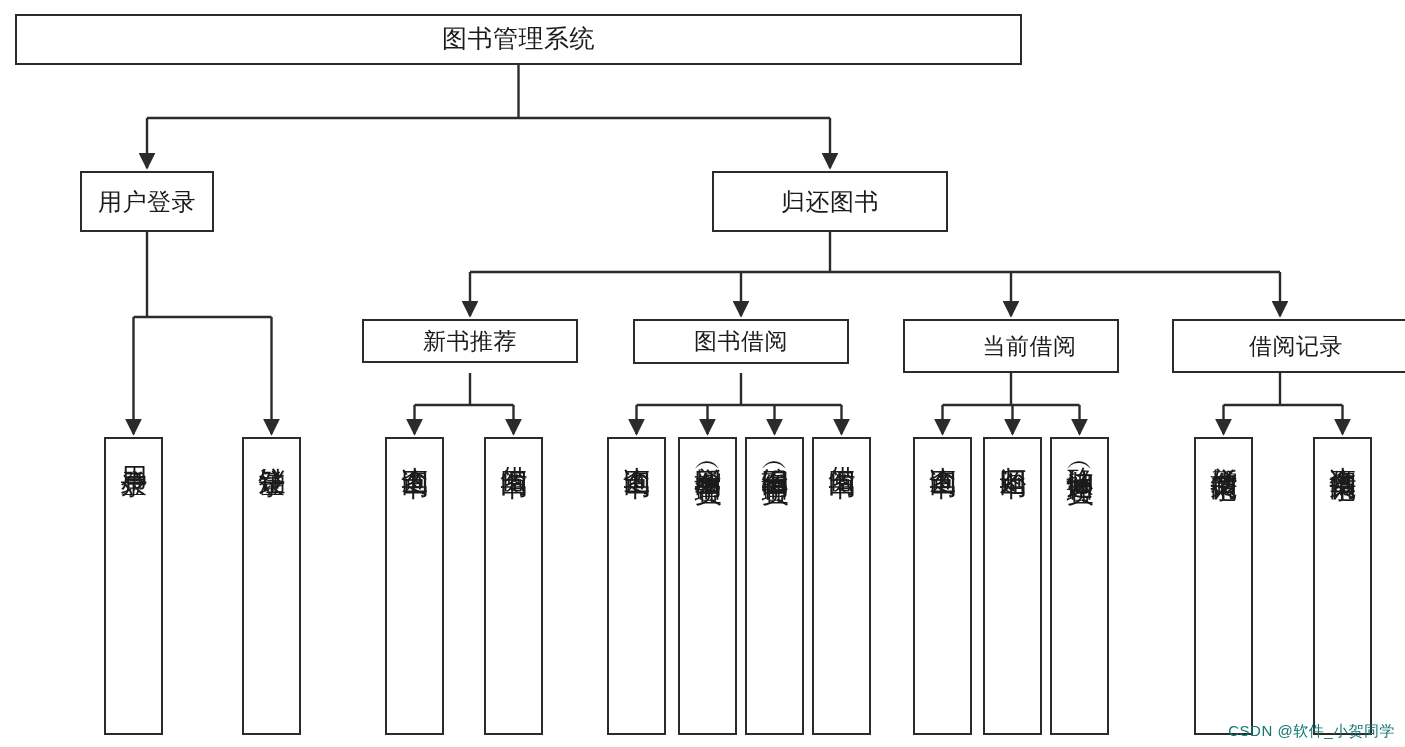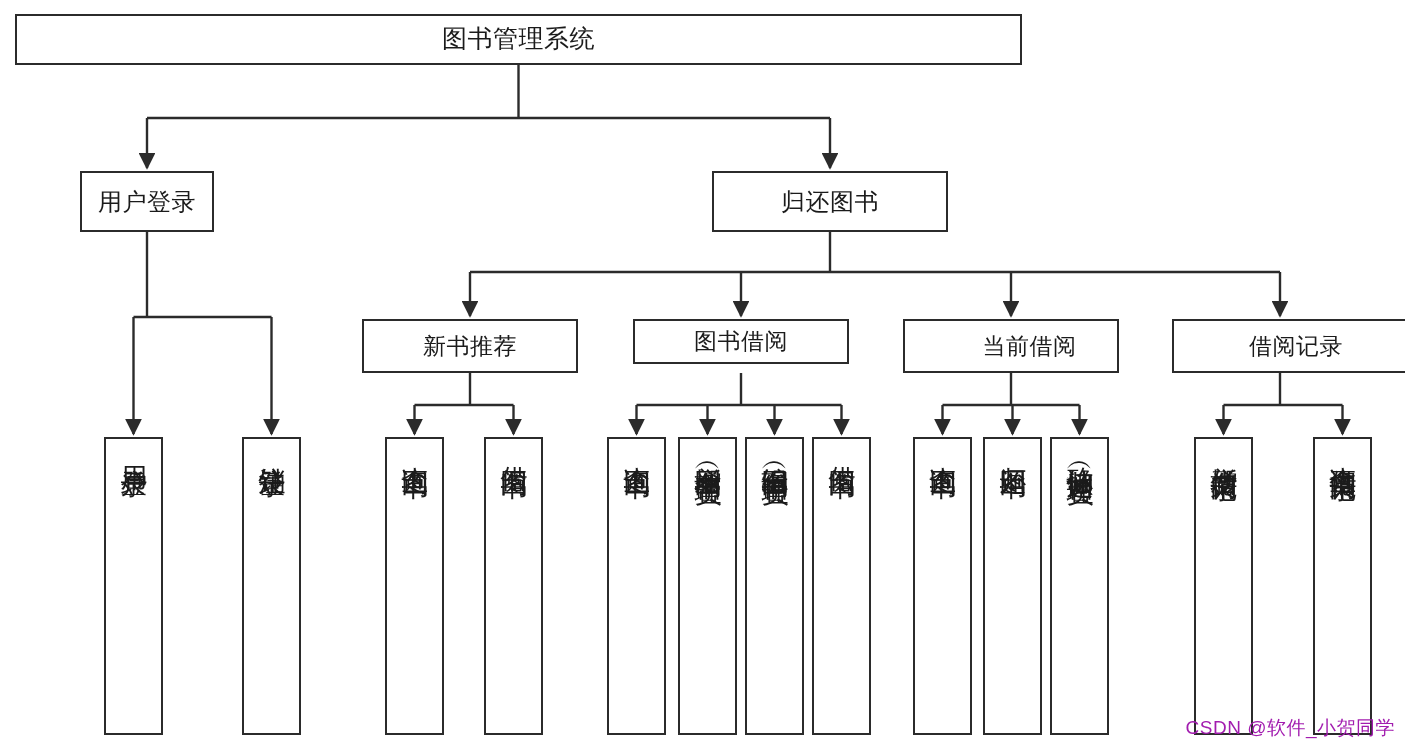--- a/index.html
+++ b/index.html
@@ -55,22 +55,22 @@
     writing-mode: vertical-rl;
     text-orientation: upright;
     line-height: 1.0;
     letter-spacing: 2px;
     white-space: pre;
   }
   .watermark {
     position: absolute;
     right: 10px;
     bottom: 6px;
-    font-size: 19px;
-    color: #a21caf;
+    font-size: 15px;
+    color: #0f766e;
     white-space: nowrap;
     letter-spacing: 0.5px;
   }
 </style>
 </head>
 <body>
 
 <div id="canvas">
 
   <svg class="edges" viewBox="0 0 1405 747" preserveAspectRatio="none">
@@ -119,21 +119,21 @@
   <div id="node-layer">
       <div class="node node-root" style="left: 15px; top: 14px; width: 1007px; height: 51px; font-family: Liberation Serif, serif;">
         <span class="label">图书管理系统</span>
       </div>
       <div class="node node-l1" style="left: 80px; top: 171px; width: 134px; height: 61px;">
         <span class="label">用户登录</span>
       </div>
       <div class="node node-l1" style="left: 712px; top: 171px; width: 236px; height: 61px;">
         <span class="label">归还图书</span>
       </div>
-      <div class="node node-l2" style="left: 362px; top: 319px; width: 216px; height: 54px; justify-content: center;">
+      <div class="node node-l2" style="left: 362px; top: 319px; width: 216px; height: 44px; justify-content: center;">
         <span class="label">新书推荐</span>
       </div>
       <div class="node node-l2" style="left: 633px; top: 319px; width: 216px; height: 45px;">
         <span class="label">图书借阅</span>
       </div>
       <div class="node node-l2" style="left: 903px; top: 319px; width: 216px; height: 54px; padding-left: 37px;">
         <span class="label">当前借阅</span>
       </div>
       <div class="node node-l2" style="left: 1172px; top: 319px; width: 248px; height: 54px;">
         <span class="label">借阅记录</span>

